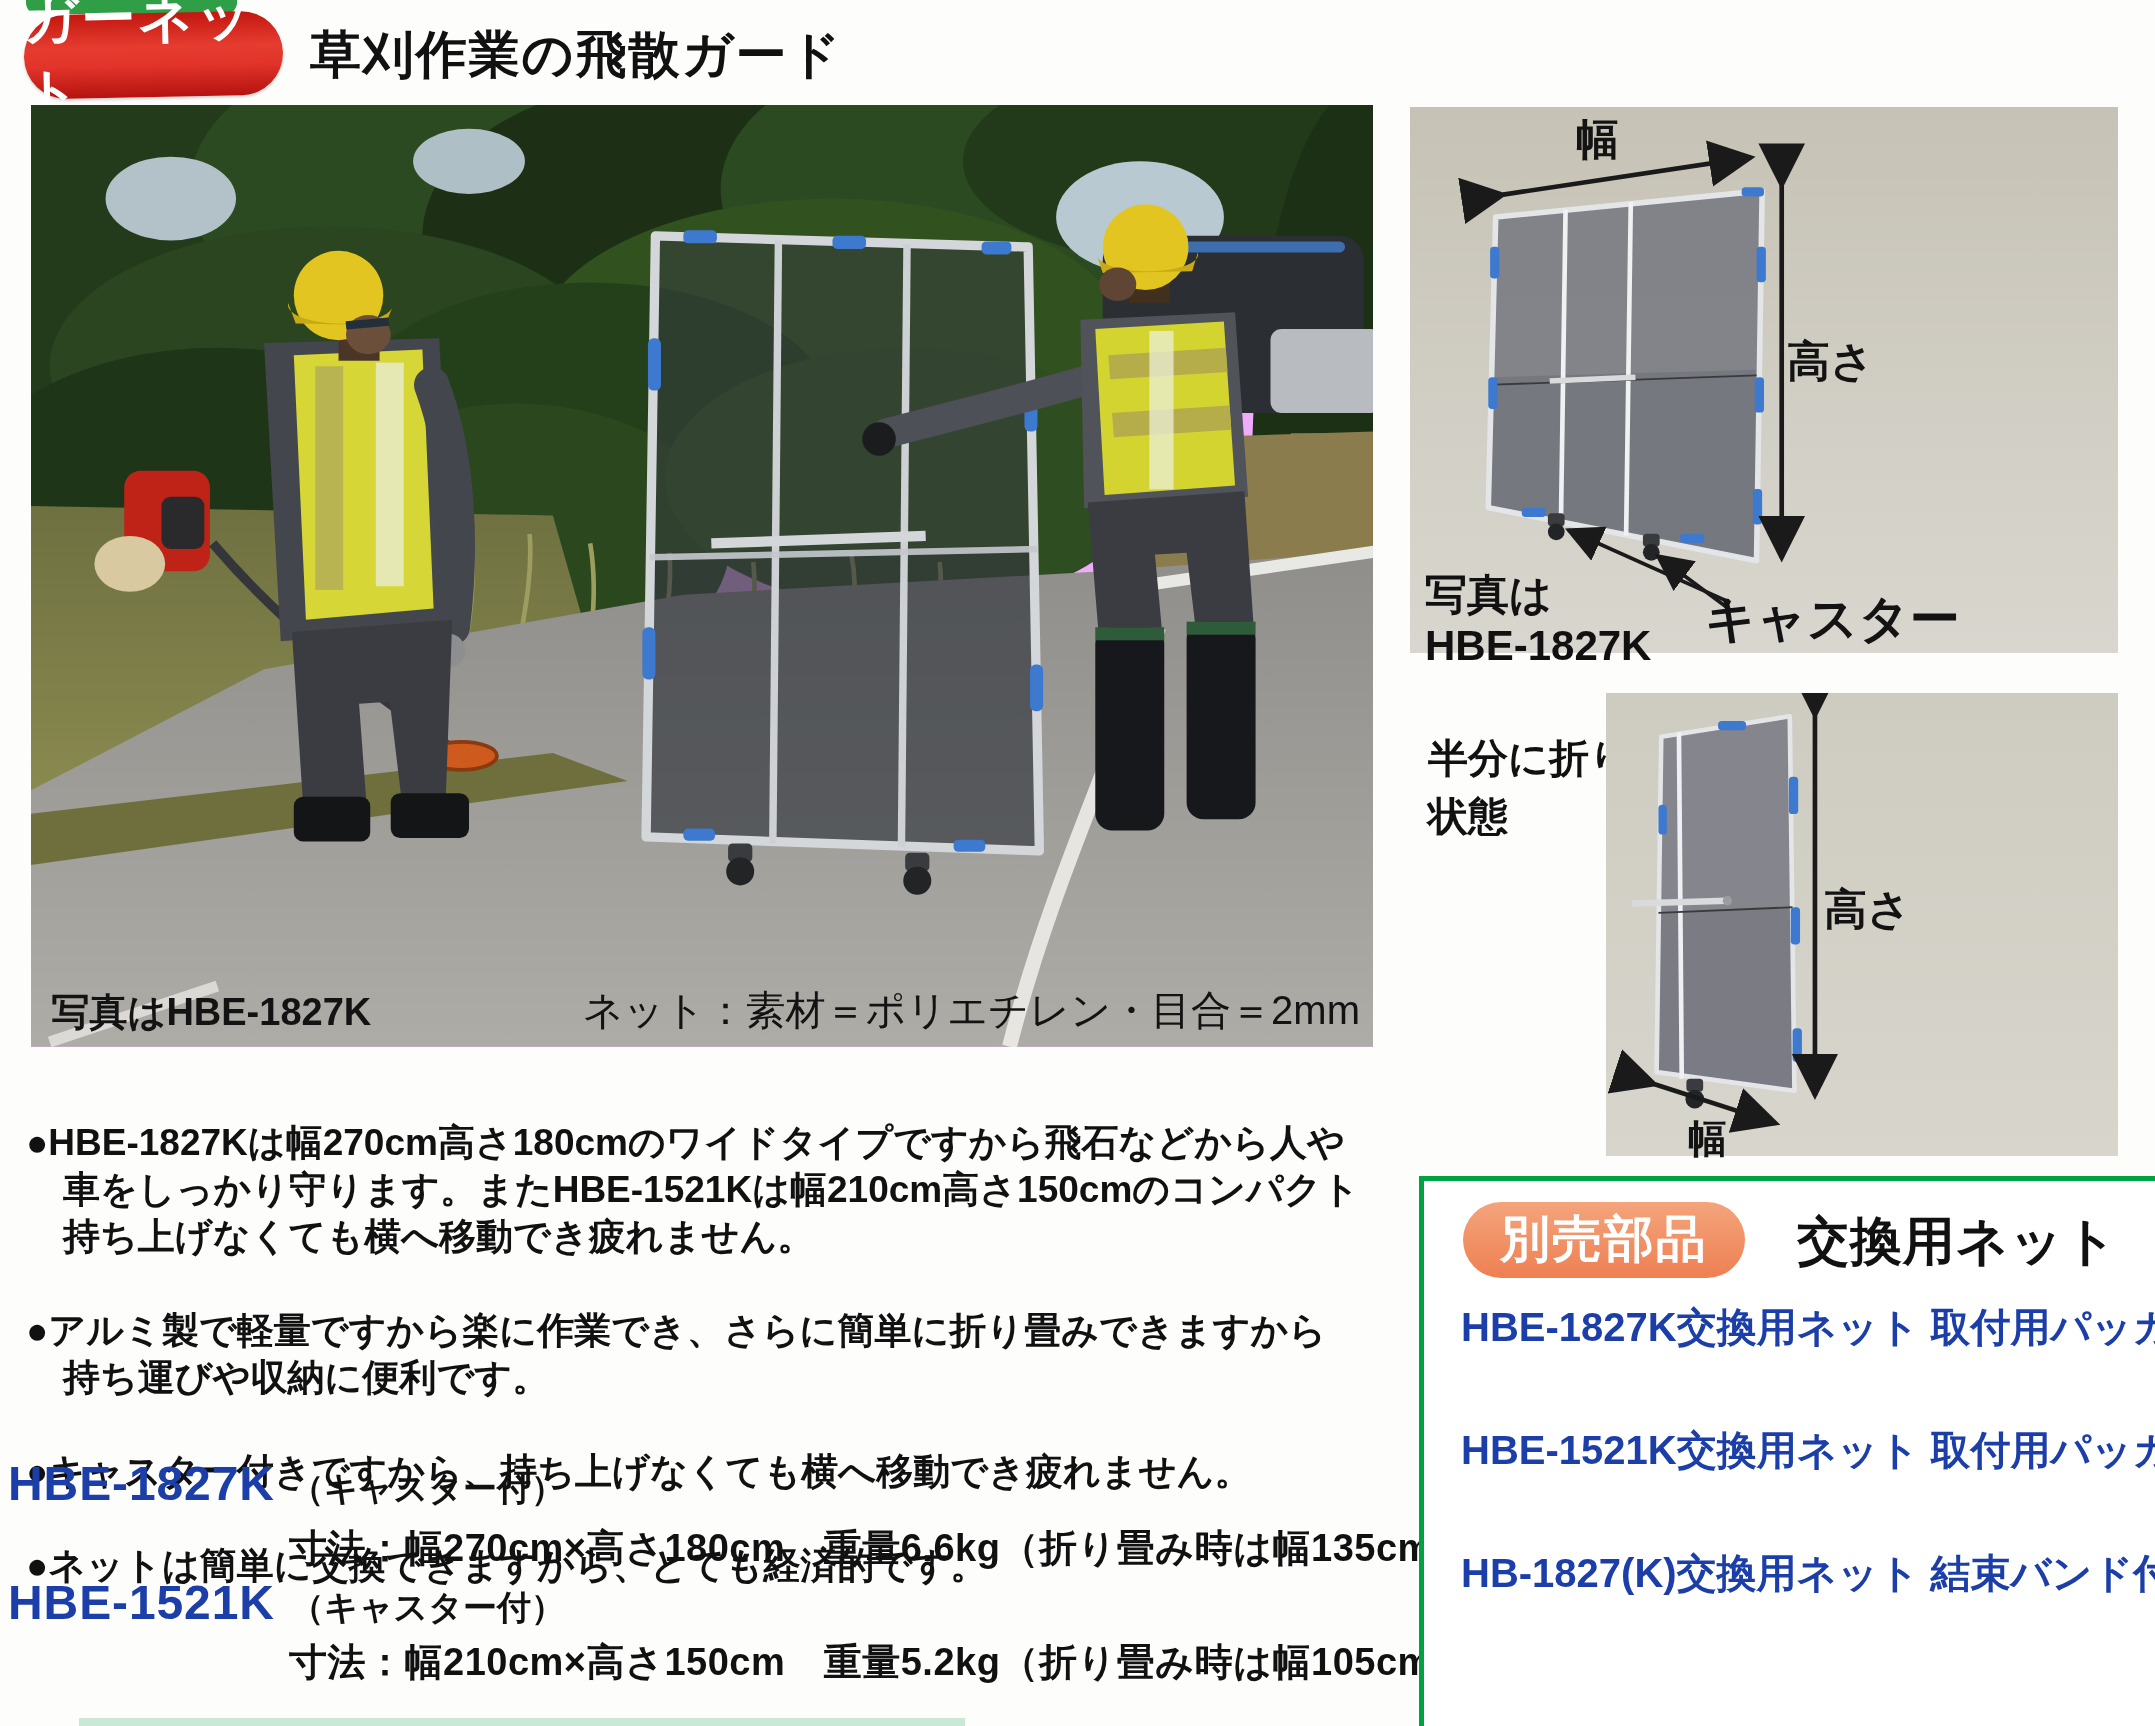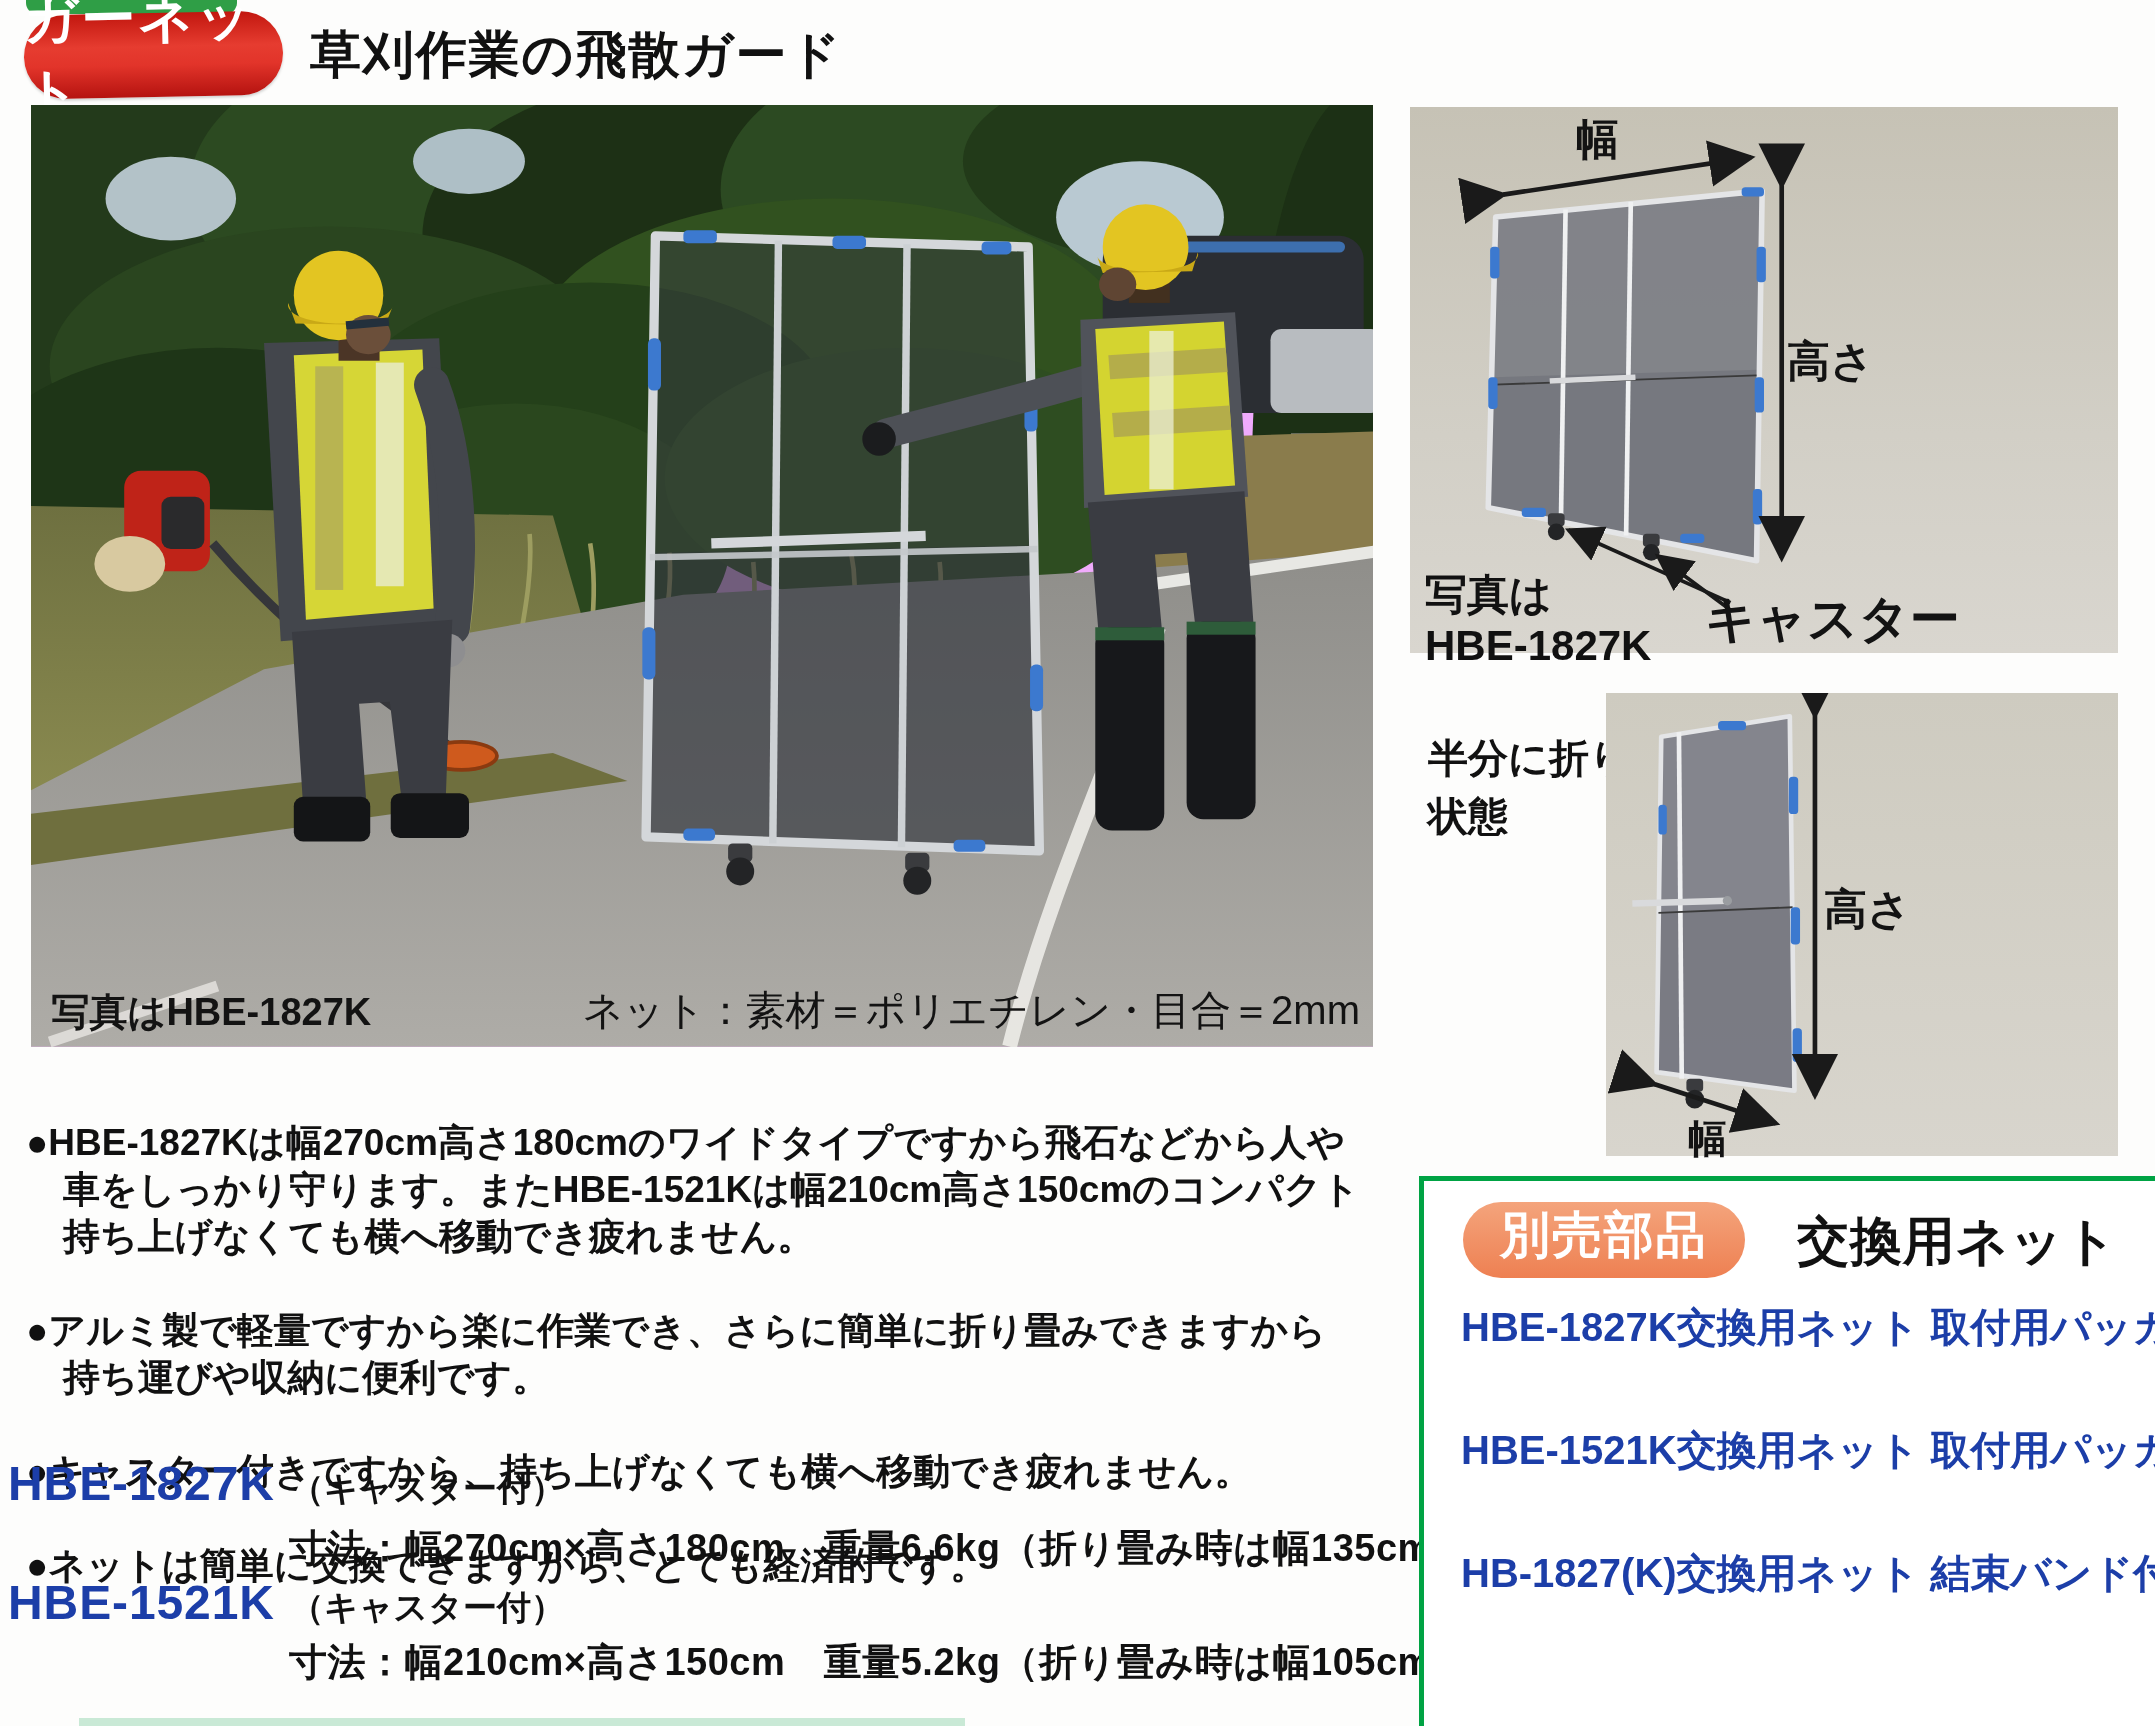--- a/index.html
+++ b/index.html
@@ -48,21 +48,21 @@
   .model-suffix{color:#111;font-size:34px;font-weight:900;margin-left:15px;}
   .spec-line{left:289px;font-size:38px;font-weight:900;letter-spacing:0.5px;}
   .m1{top:1456px;} .s1{top:1523px;} .m2{top:1575px;} .s2{top:1637px;}
   
   .bottom-strip{left:79px;top:1718px;width:886px;height:8.4px;background:#c9e9d6;}
   
   .optional-box{left:1419px;top:1176px;width:736px;height:550px;
     border-top:5.6px solid #00a344;border-left:5.6px solid #00a344;background:#fff;}
   .opt-badge{position:absolute;left:39px;top:20.5px;height:76px;padding:0 37px;
     border-radius:41px;background:linear-gradient(180deg,#f4a47c 0%,#ee8052 100%);
-    display:flex;align-items:flex-start;}
+    display:flex;align-items:center;}
   .opt-badge span{color:#fff;font-size:50px;font-weight:900;letter-spacing:1.9px;}
   .opt-title{position:absolute;left:373px;top:26px;font-size:52px;font-weight:900;letter-spacing:0.9px;}
   .opt-item{position:absolute;left:37px;color:#1c3ea8;font-size:40px;font-weight:900;letter-spacing:0px;white-space:nowrap;}
   .oi1{top:119px;} .oi2{top:242px;} .oi3{top:365px;}
 </style>
 </head>
 <body>
 
 <div class="abs green-tab"></div>
 

